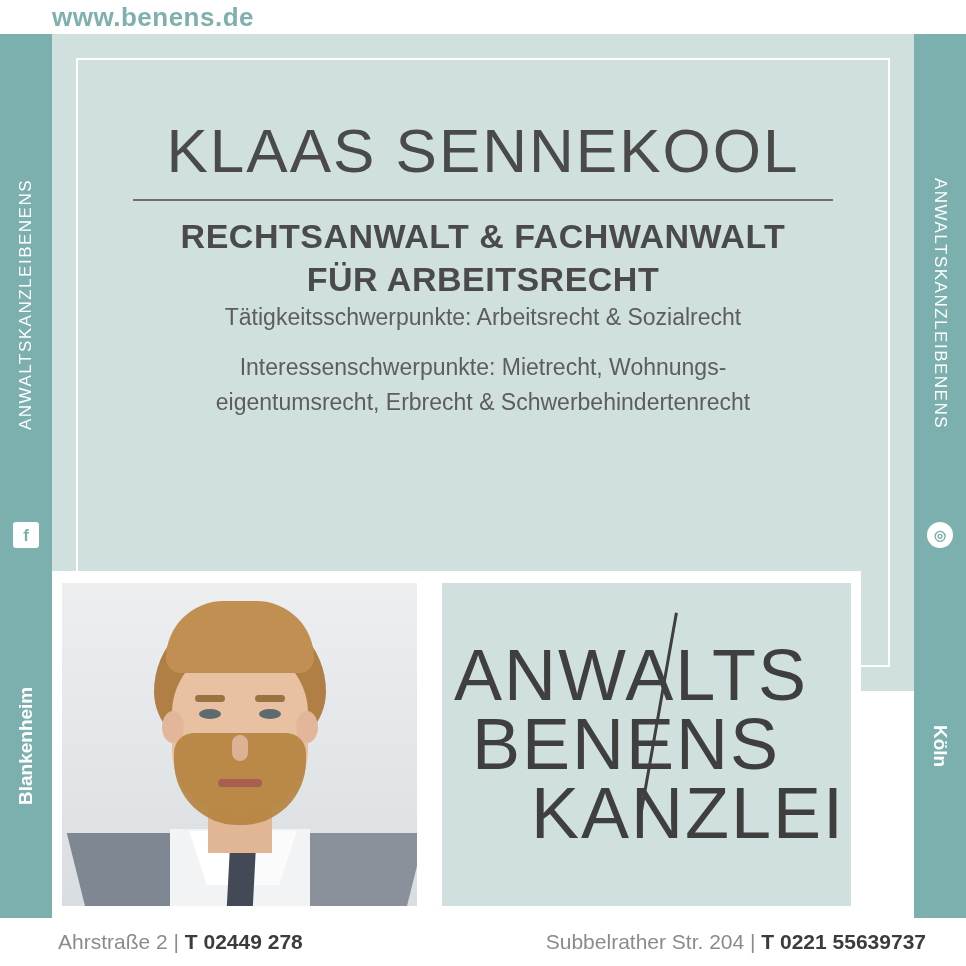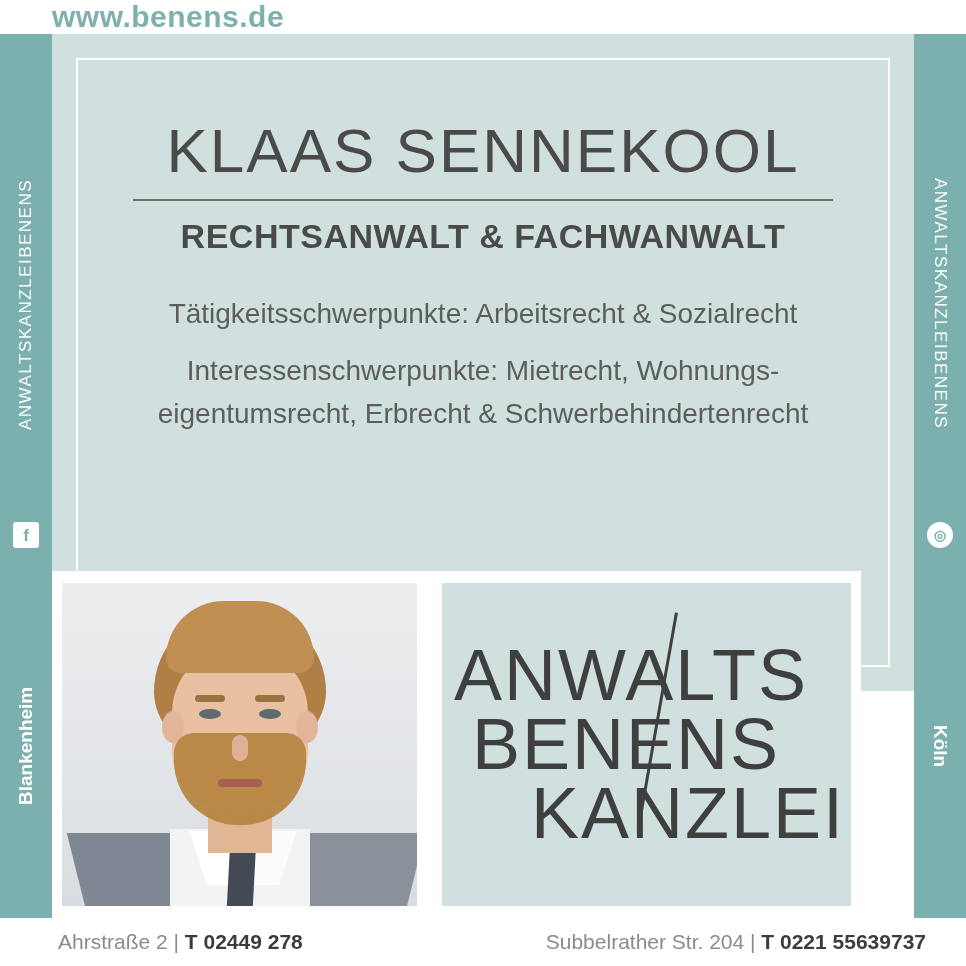--- a/index.html
+++ b/index.html
@@ -21,21 +21,21 @@
     top: 0; left: 0;
     width: 966px; height: 34px;
     display: flex;
     align-items: center;
     justify-content: space-between;
     padding: 0 42px 0 52px;
   }
   .top-bar .web, .top-bar .mail {
     color: #7fb0ae;
     font-weight: bold;
-    font-size: 30px;
+    font-size: 26px;
     letter-spacing: 0.5px;
     white-space: nowrap;
   }
 
   
   .rail {
     position: absolute;
     top: 34px;
     width: 52px;
     height: 884px;
@@ -129,22 +129,21 @@
   }
   .role {
     font-size: 34px;
     font-weight: bold;
     color: #4a4a4a;
     text-align: center;
     line-height: 1.25;
     letter-spacing: 0.5px;
   }
   .focus {
-    margin-top: 34px;
-    font-size: 28px;
+    font-size: 23px;
     color: #5d5d5d;
     text-align: center;
     line-height: 1.55;
   }
   .focus .second { margin-top: 14px; }
 
   
   .lower {
     position: absolute;
     left: 52px; top: 571px;
@@ -252,20 +251,21 @@
     <span class="social round">◎</span>
     <span class="rail-city">Köln</span>
   </div>
 
   <div class="panel">
     <div class="panel-inner">
       <div class="name">KLAAS SENNEKOOL</div>
       <div class="rule"></div>
       <div class="role">
         <div>RECHTSANWALT &amp; FACHWANWALT</div>
+        <div>FÜR ARBEITSRECHT</div>
       </div>
       <div class="focus">
         <div>Tätigkeitsschwerpunkte: Arbeitsrecht &amp; Sozialrecht</div>
         <div class="second">Interessenschwerpunkte: Mietrecht,  Wohnungs-</div>
         <div>eigentumsrecht, Erbrecht &amp; Schwerbehindertenrecht</div>
       </div>
     </div>
   </div>
 
   <div class="lower">

